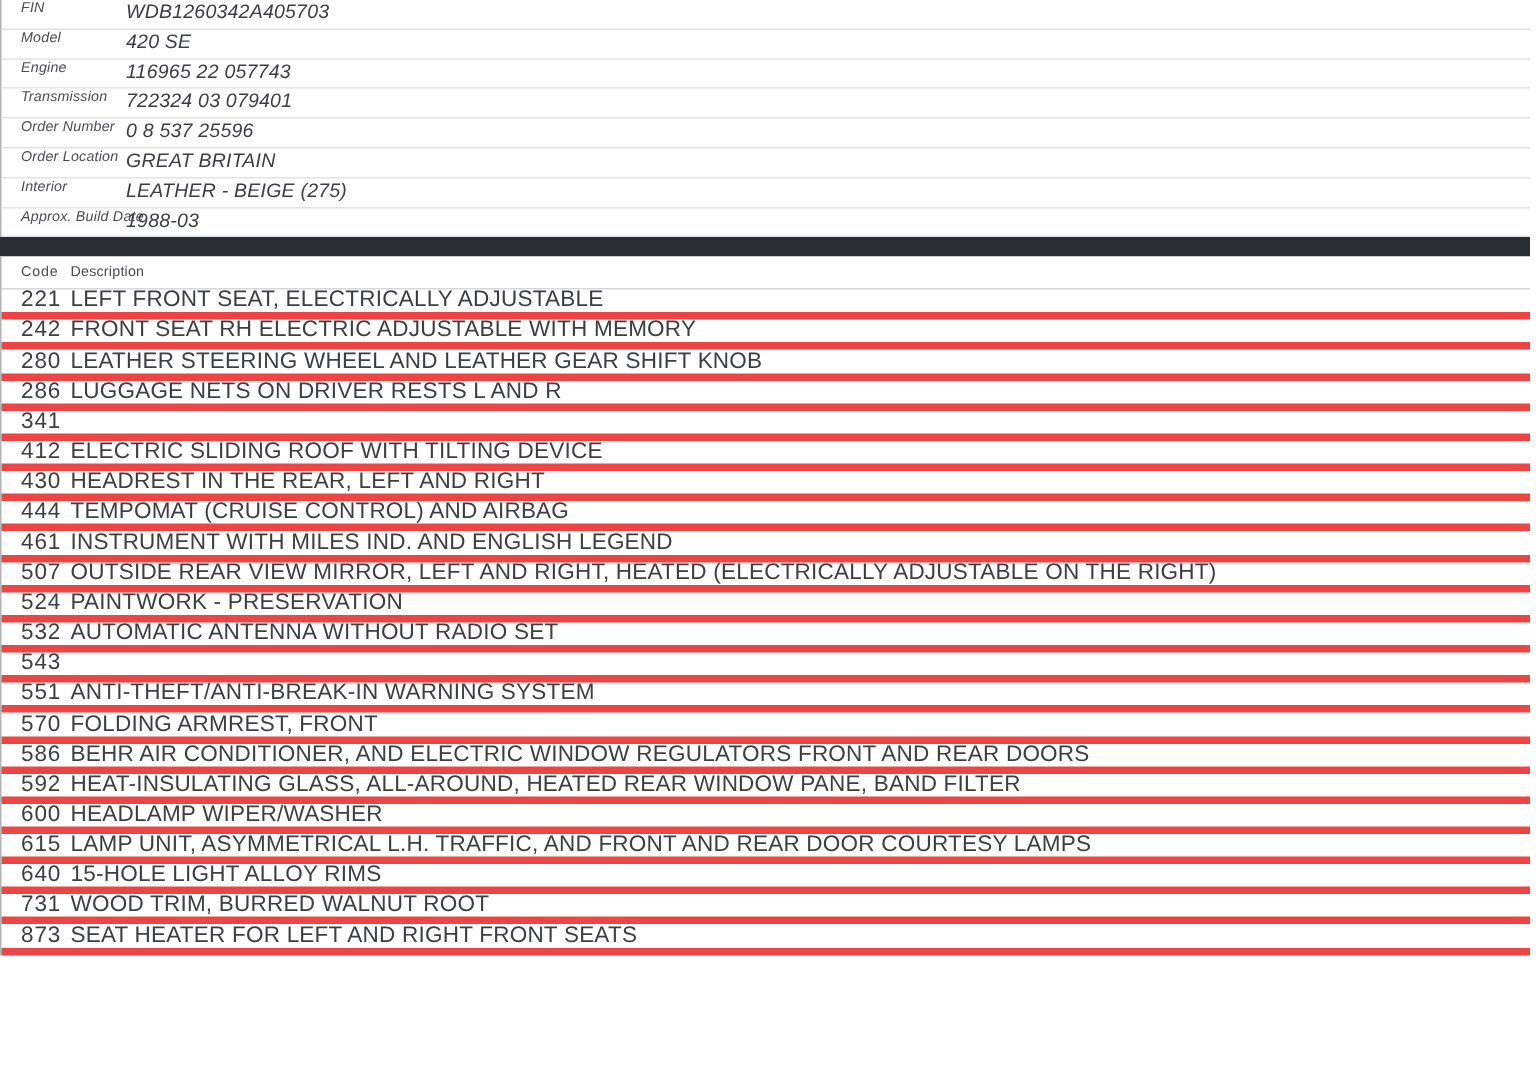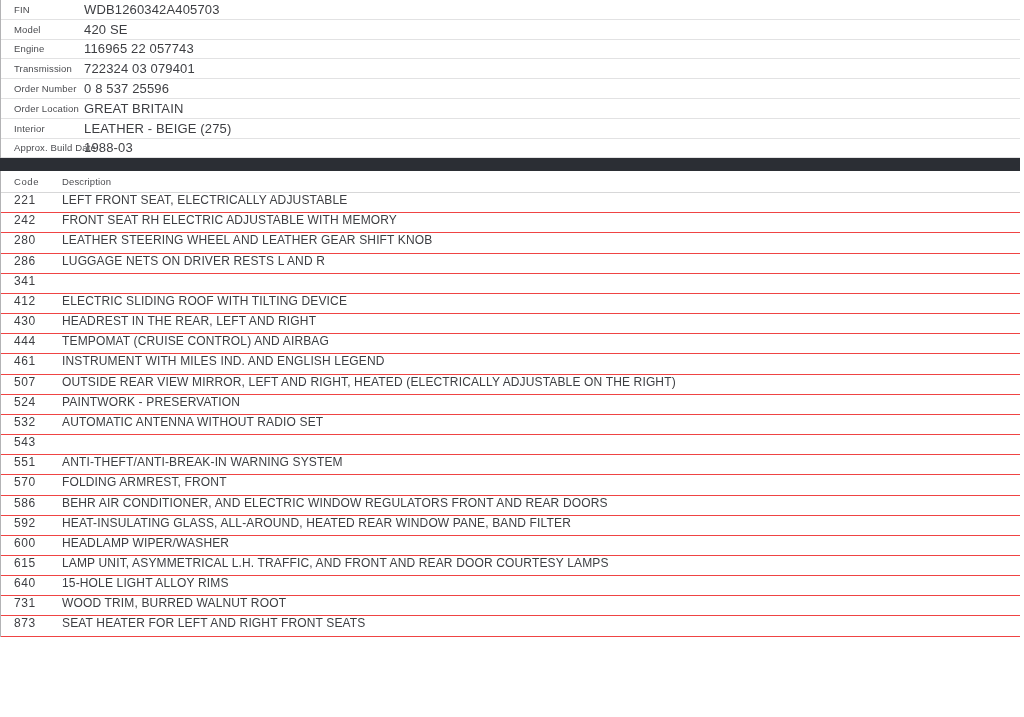--- a/index.html
+++ b/index.html
@@ -11,22 +11,23 @@
   }
   .page { width:1024px; height:717px; background:#ffffff; }
   .card {
     width:1020px;
     border-left:1px solid #b3b3b5;
     background:#ffffff;
   }
   
   .info-row {
     height:19.8px;
-    display:flex; align-items:center;
+    display:flex; 
     border-bottom:1px solid #e2e2e3;
+    font-style:italic;
   }
   .info-label {
     flex:0 0 auto; width:83px; padding-left:13px;
     font-size:9.5px; color:#4b4c50; letter-spacing:0.15px;
     white-space:nowrap;
   }
   .info-value {
     font-size:13px; color:#3d3e42; letter-spacing:0.15px;
     white-space:nowrap;
   }
@@ -37,26 +38,26 @@
   }
   
   .header-row {
     height:21.8px;
     display:flex; align-items:center;
     border-bottom:1px solid #d7d7d8;
     font-size:9.5px; color:#4b4c50; letter-spacing:0.15px;
   }
   .body-row {
     height:20.16px;
-    display:flex; align-items:flex-start;
-    border-bottom:1px solid #ef4444;
-    font-size:12px; color:#3d3e42;
+    display:flex; align-items:flex-end;
+    border-bottom:5px solid #ef4444;
+    font-size:15px; color:#3d3e42;
   }
   .code-col {
-    flex:0 0 auto; width:61px; padding-left:13px;
+    flex:0 0 auto; width:46px; padding-left:13px;
     letter-spacing:0.6px; white-space:nowrap;
   }
   .desc-col {
     flex:1 1 auto; letter-spacing:0.15px;
     white-space:nowrap; overflow:hidden;
   }
 </style>
 </head>
 <body>
 

